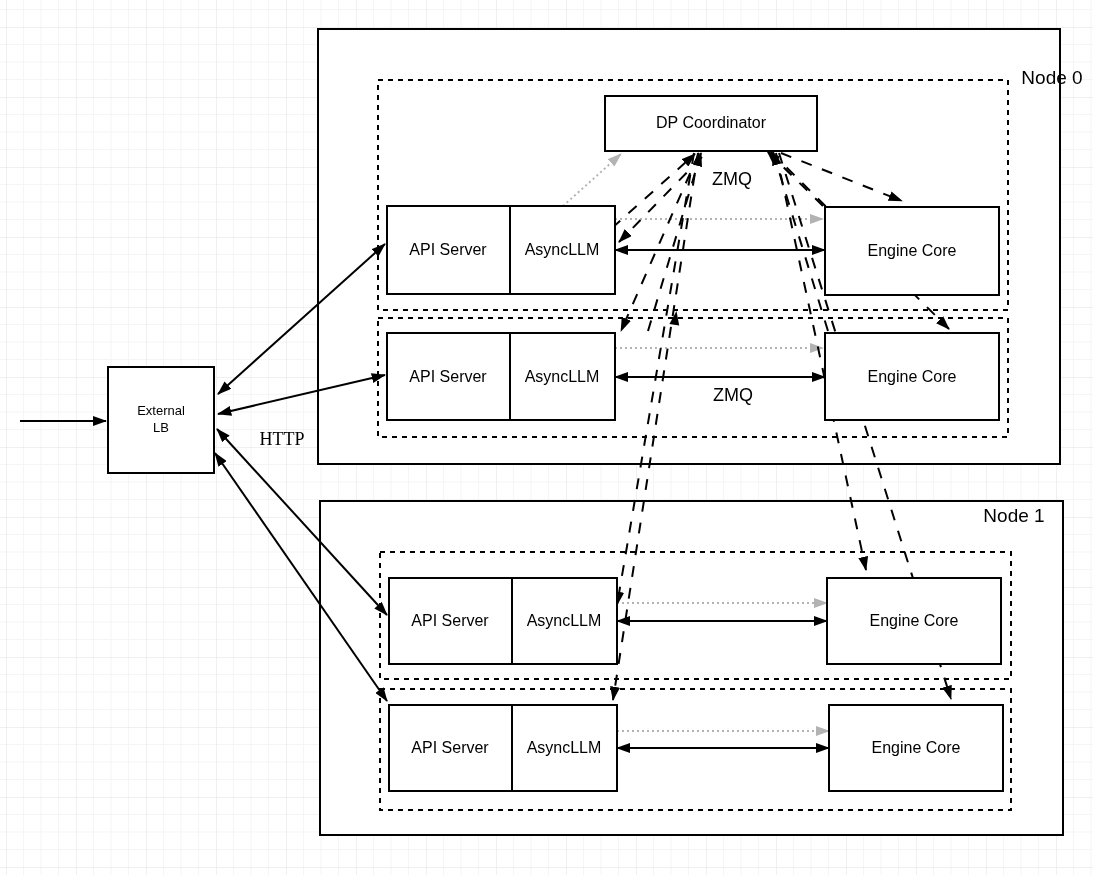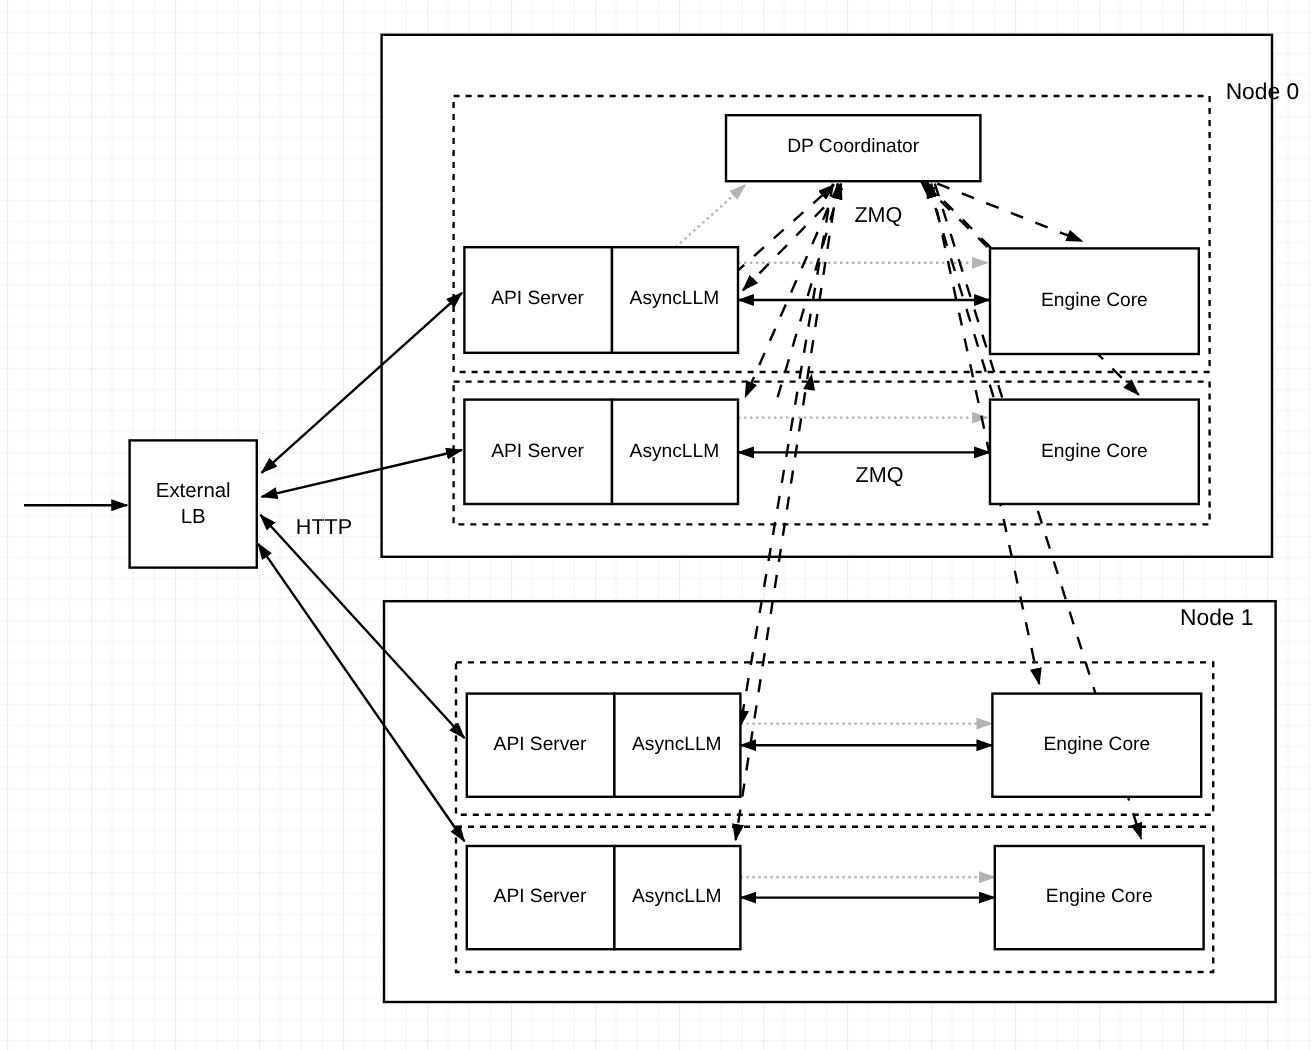--- a/index.html
+++ b/index.html
@@ -3,21 +3,21 @@
 <meta charset="utf-8">
 <style>
   html,body{margin:0;padding:0;background:#ffffff;}
   .canvas{position:relative;width:1093px;height:875px;overflow:hidden;
           font-family:"Liberation Sans","DejaVu Sans",sans-serif;color:#000;}
   .canvas svg{position:absolute;left:0;top:0;}
   .lbl{position:absolute;transform:translate(-50%,-50%);white-space:nowrap;
        font-size:16px;line-height:1.3;text-align:center;color:#000;}
   .lbl.small{font-size:18px;}
   .lbl.node{font-size:19px;}
-  .lbl.pre{white-space:pre-line;font-size:17px;}
+  .lbl.pre{white-space:pre-line;font-size:13px;}
 </style>
 </head>
 <body>
 
 <div class="canvas">
   <svg id="shapes" width="1093" height="875" viewBox="0 0 1093 875">
       <defs>
         <pattern id="grid" width="70" height="70" patternUnits="userSpaceOnUse" patternTransform="translate(6,27)">
           <path d="M17.5,0V70M35,0V70M52.5,0V70M0,17.5H70M0,35H70M0,52.5H70" stroke="#f5f5f5" stroke-width="1" fill="none"></path>
           <path d="M0,0V70M0,0H70" stroke="#e2e2e2" stroke-width="1" fill="none"></path>
@@ -75,21 +75,21 @@
       <rect x="389" y="578" width="123" height="86" fill="#ffffff" stroke="#000000" stroke-width="2"></rect>
       <rect x="512" y="578" width="105" height="86" fill="#ffffff" stroke="#000000" stroke-width="2"></rect>
       <rect x="827" y="578" width="174" height="86" fill="#ffffff" stroke="#000000" stroke-width="2"></rect>
       <rect x="389" y="705" width="123" height="86" fill="#ffffff" stroke="#000000" stroke-width="2"></rect>
       <rect x="512" y="705" width="105" height="86" fill="#ffffff" stroke="#000000" stroke-width="2"></rect>
       <rect x="829" y="705" width="174" height="86" fill="#ffffff" stroke="#000000" stroke-width="2"></rect>
     </svg>
 
   <div class="lbl pre" style="left:161px;top:420px;">External
 LB</div>
-  <div class="lbl small" style="left:270px;top:440px;">HTTP</div>
+  <div class="lbl small" style="left:282px;top:440px;font-family:Liberation Serif, serif;">HTTP</div>
   <div class="lbl" style="left:711px;top:123px;text-align:right;">DP Coordinator</div>
   <div class="lbl node" style="left:1052px;top:54px;margin-top:24px;">Node 0</div>
   <div class="lbl node" style="left:1014px;top:516px;">Node 1</div>
 
   <div class="lbl" style="left:448px;top:250px;">API Server</div>
   <div class="lbl" style="left:562px;top:250px;">AsyncLLM</div>
   <div class="lbl" style="left:912px;top:251px;">Engine Core</div>
   <div class="lbl small" style="left:732px;top:180px;">ZMQ</div>
 
   <div class="lbl" style="left:448px;top:377px;">API Server</div>

